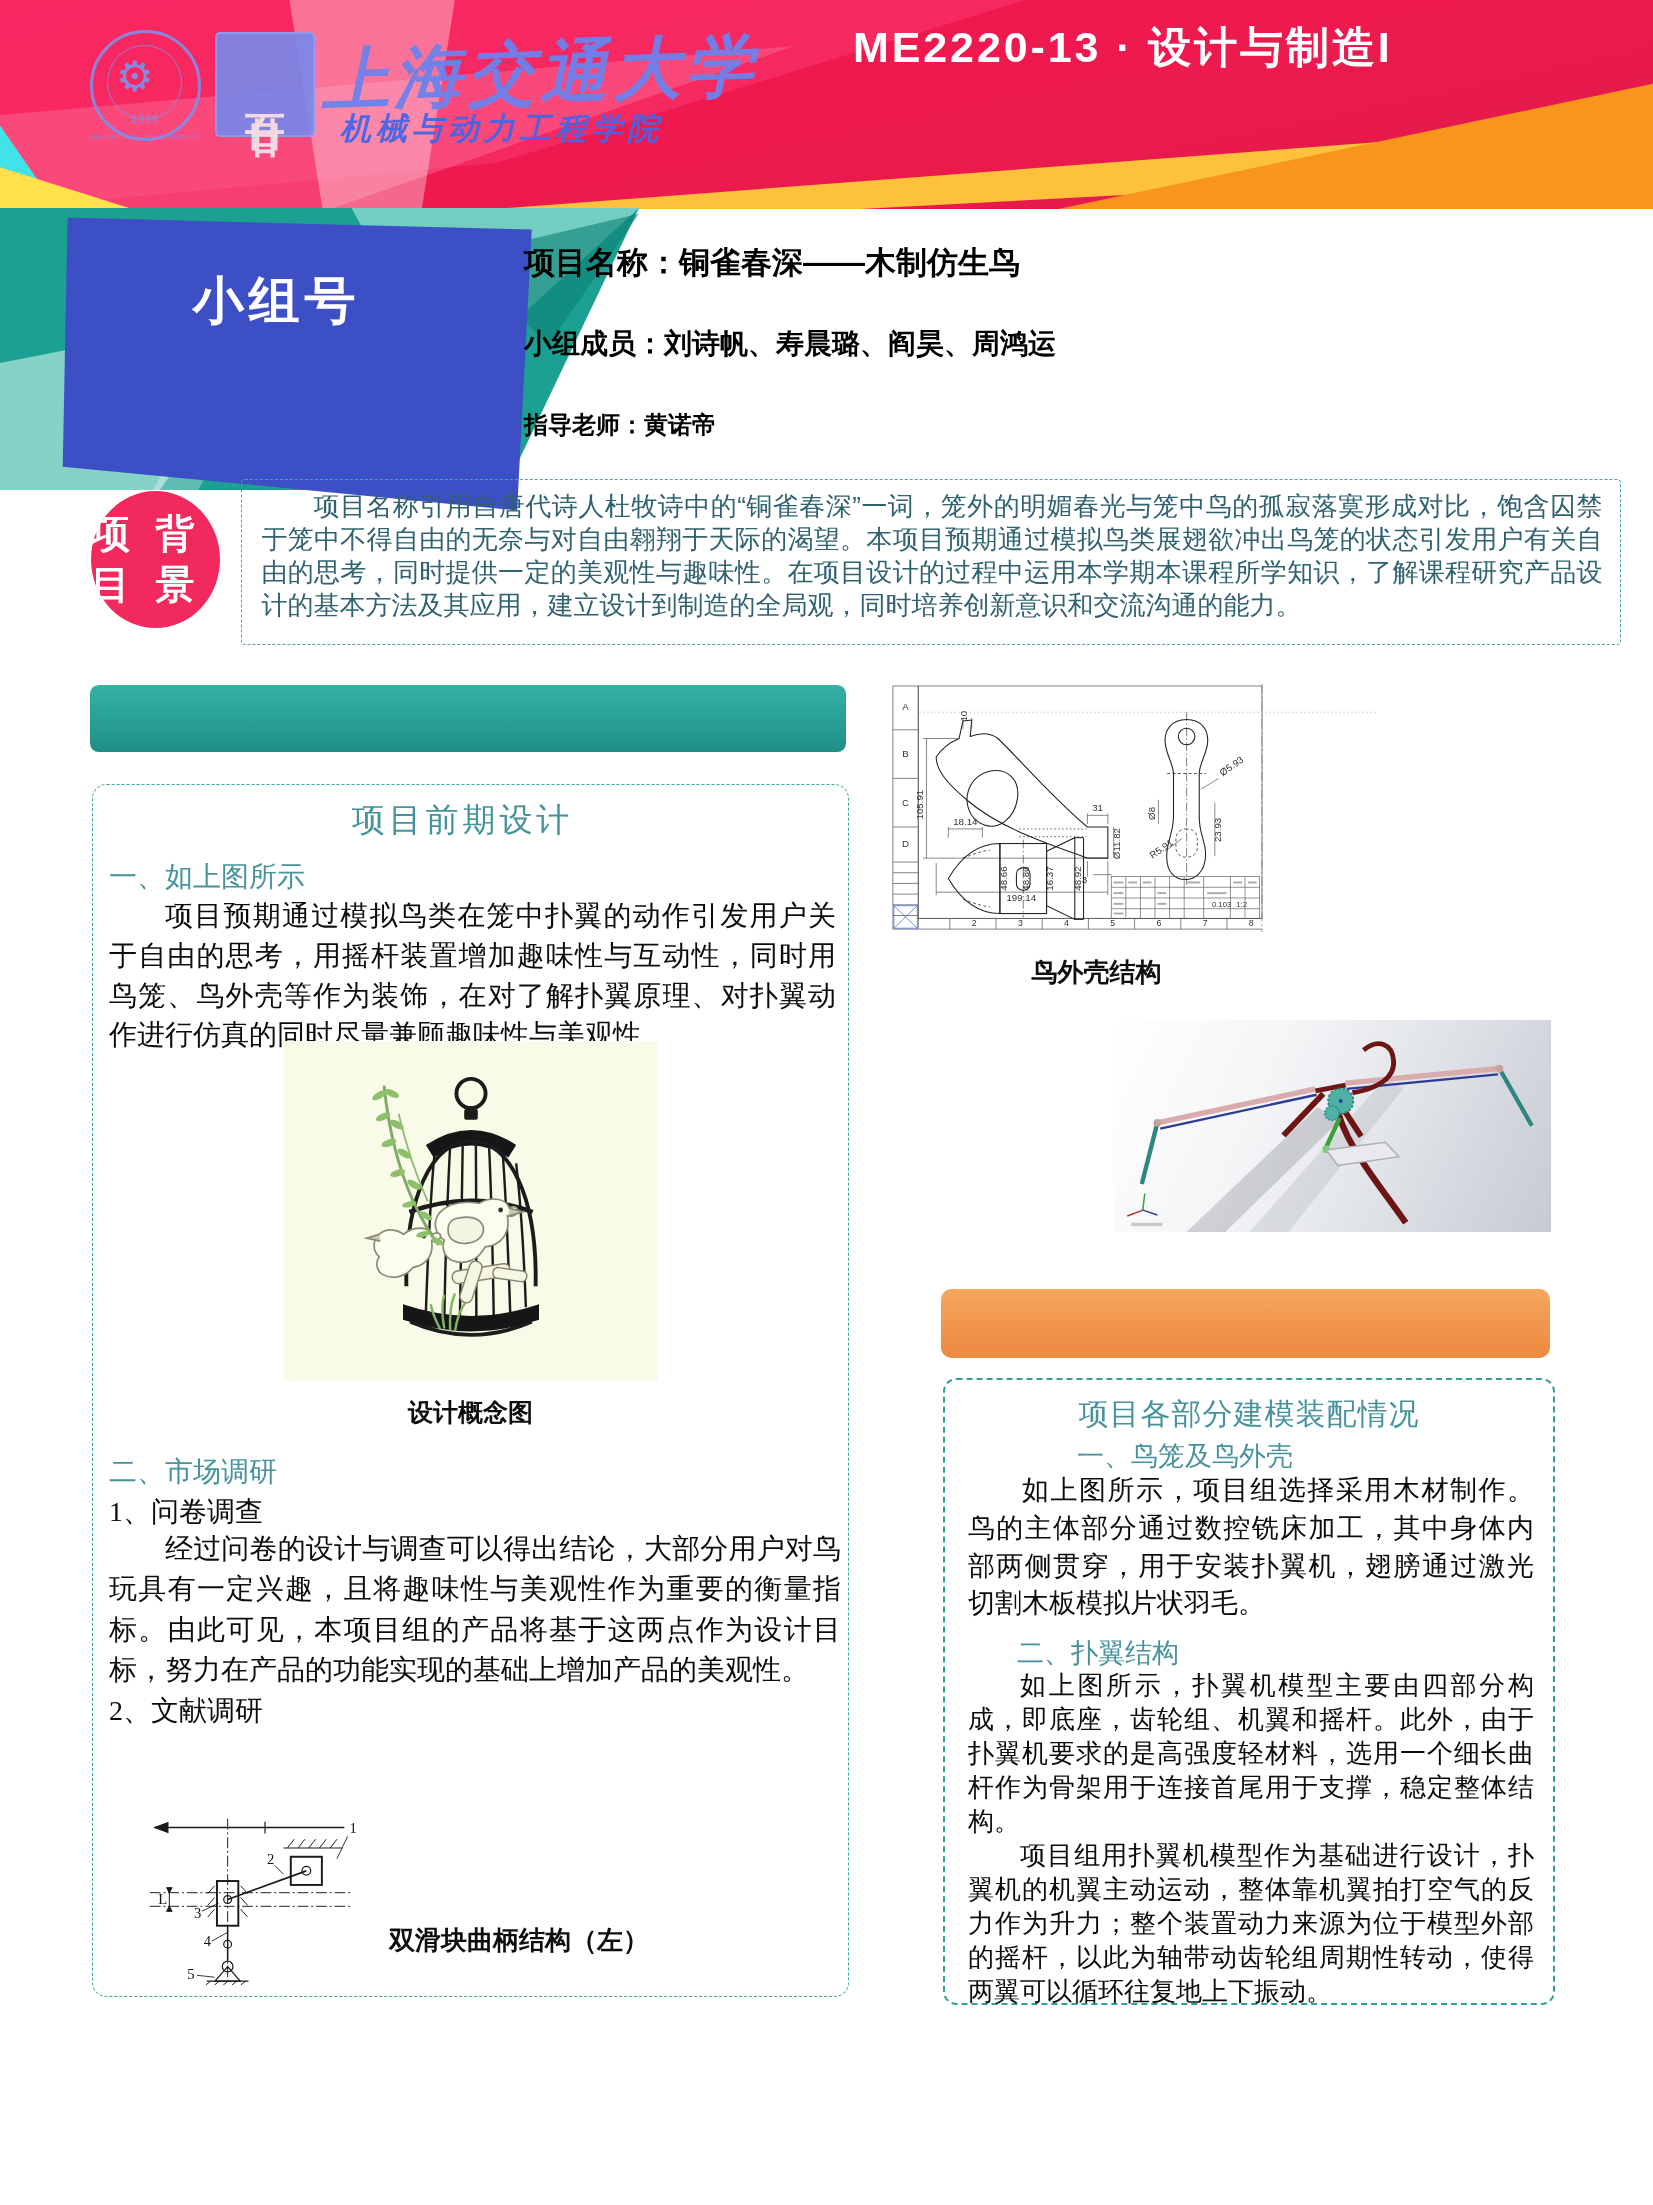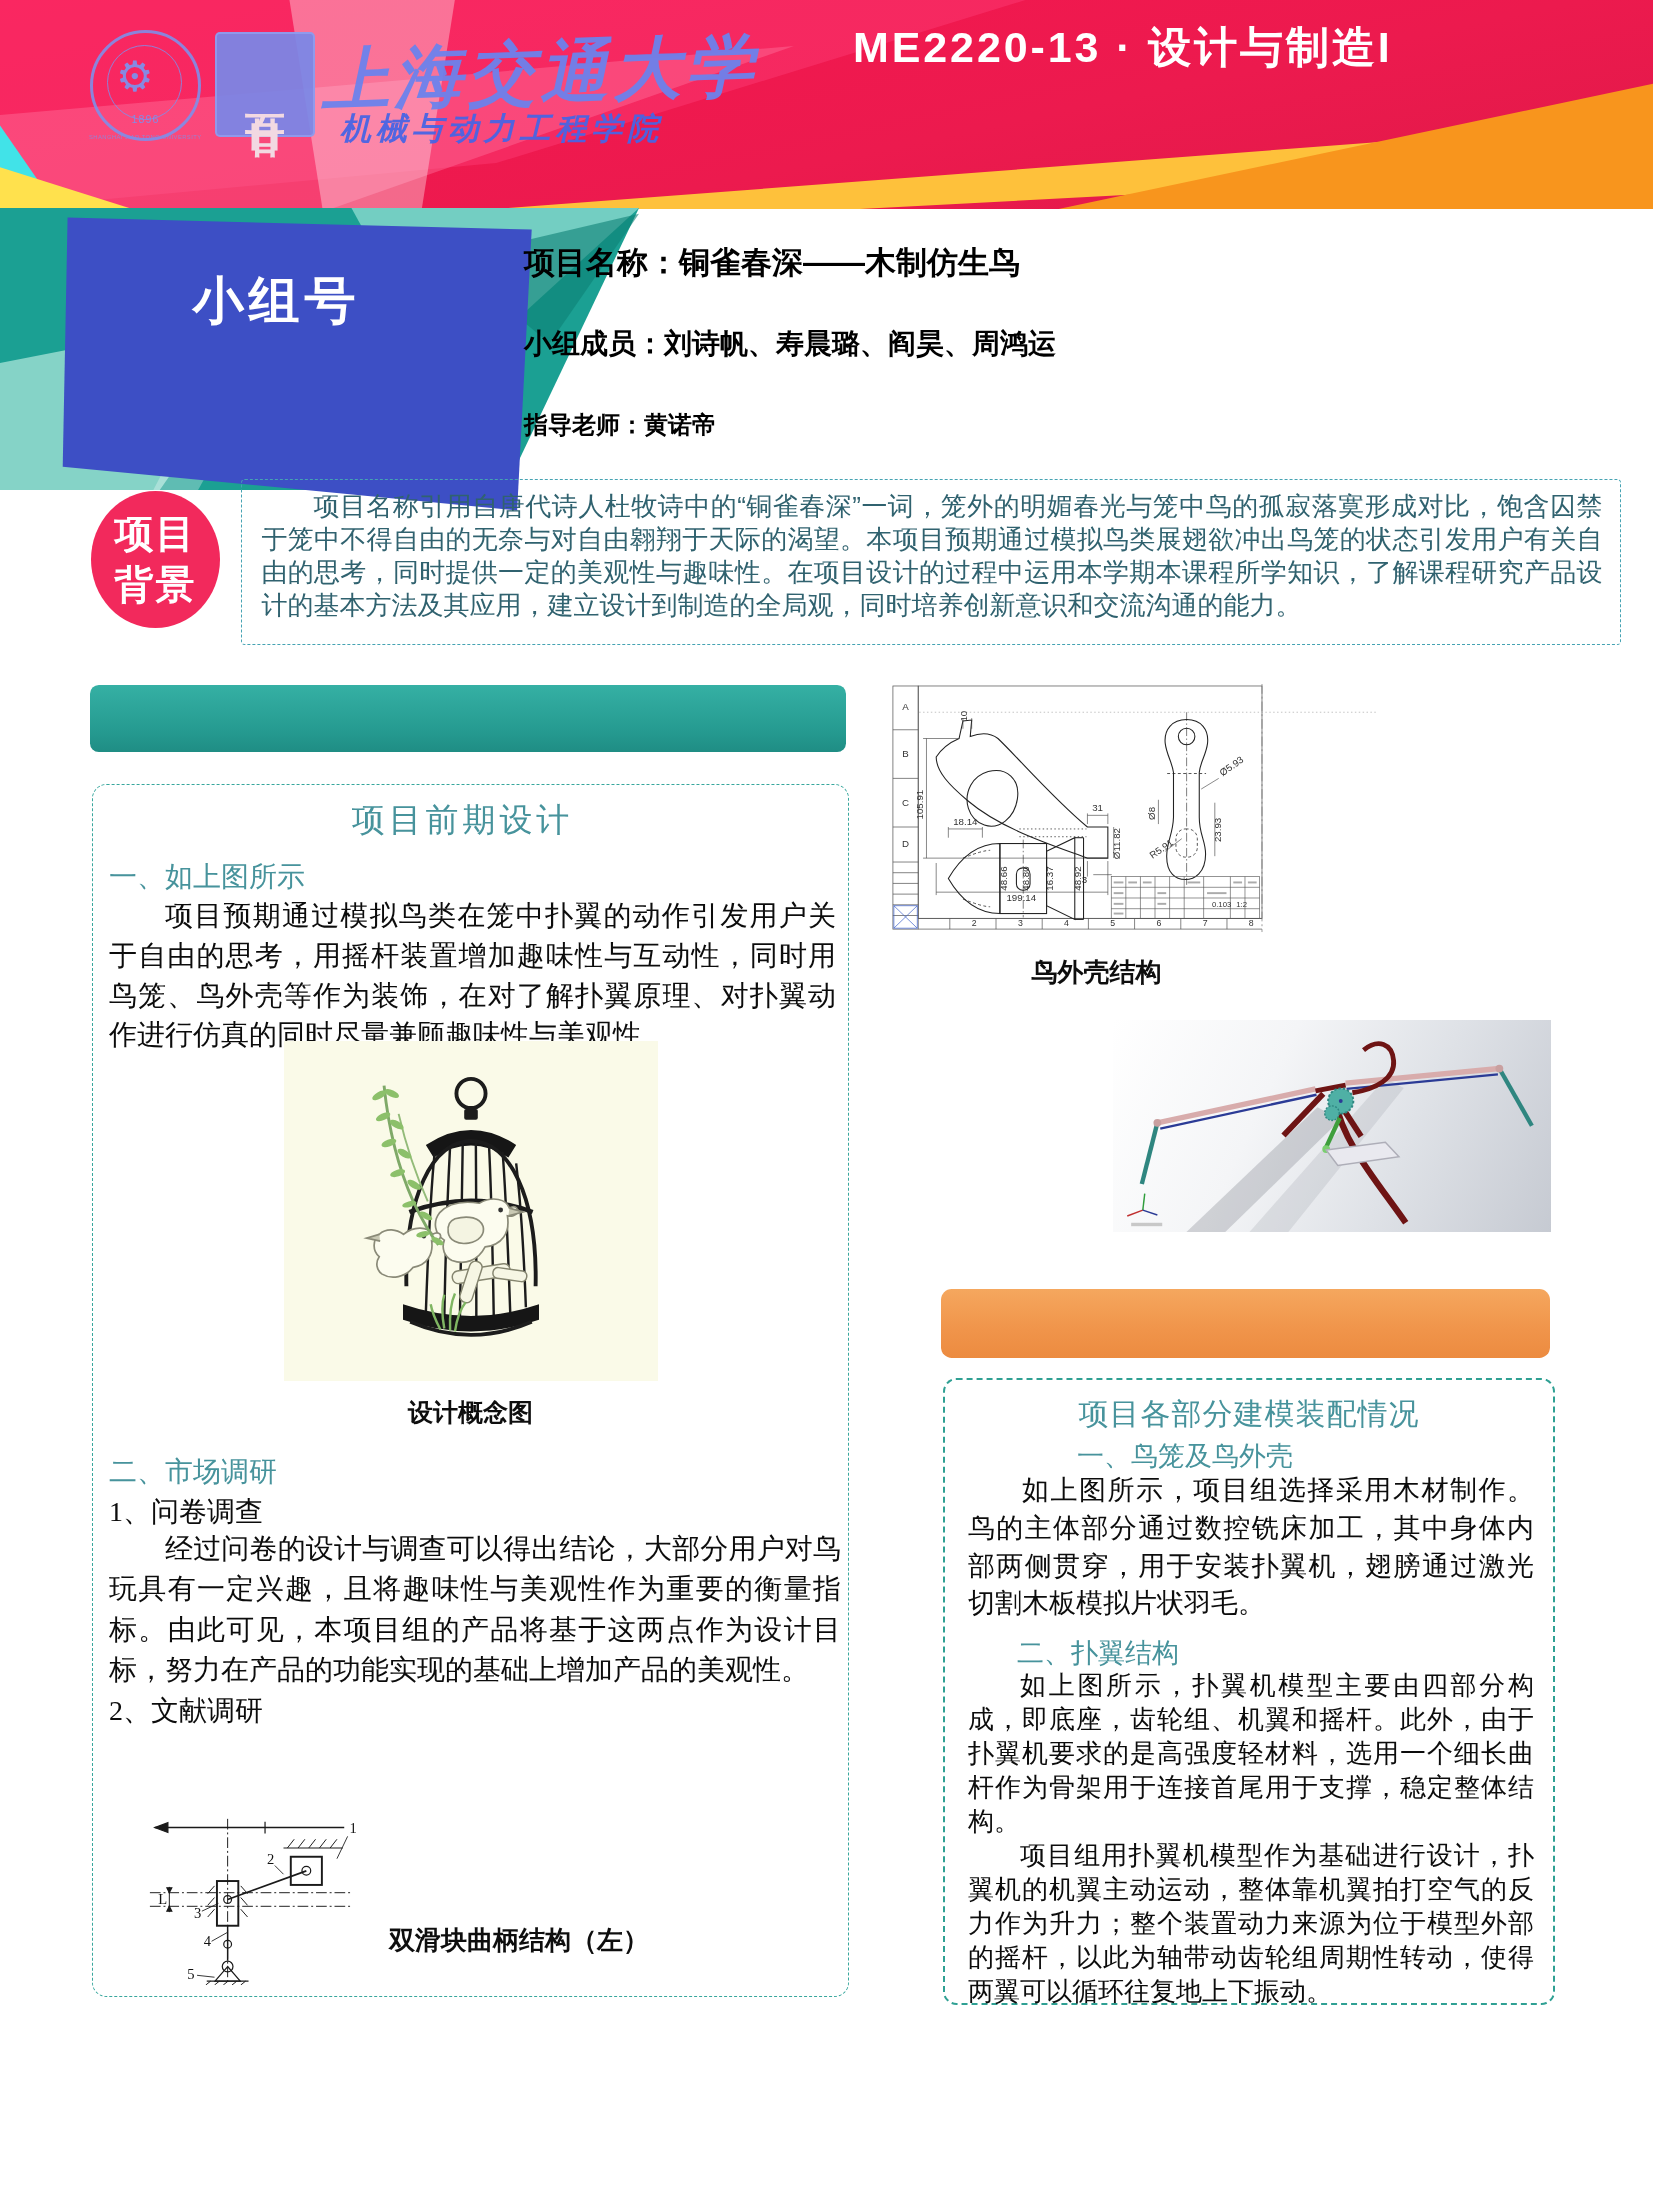--- a/index.html
+++ b/index.html
@@ -19,21 +19,21 @@
   .uni-name{position:absolute;left:321px;top:28px;width:438px;font-family:"Liberation Serif",serif;font-style:italic;font-weight:bold;font-size:68px;color:rgba(108,130,236,.95);letter-spacing:4.9px;transform:rotate(-2deg);white-space:nowrap;}
   .uni-school{position:absolute;left:340px;top:108px;font-family:"Liberation Serif",serif;font-style:italic;font-weight:bold;font-size:31px;color:rgba(72,100,228,.95);letter-spacing:4.9px;white-space:nowrap;}
   
   #mosaic{position:absolute;left:0;top:208px;width:639px;height:282px;overflow:hidden;}
   
   #groupbox{position:absolute;left:53px;top:213px;width:486px;height:302px;background:#3D4FC5;clip-path:polygon(3% 1.5%,98.5% 5.5%,95.5% 98.5%,2% 84%);}
   #groupbox .g1{position:absolute;left:0;width:92%;text-align:center;top:54px;color:#fff;font-size:51px;font-weight:bold;letter-spacing:4.9px;}
   #groupbox .g2{position:absolute;left:0;width:92%;text-align:center;top:152px;color:#fff;font-size:59px;font-weight:bold;letter-spacing:1.9px;}
   .proj-line{position:absolute;left:524px;color:#000;font-weight:bold;white-space:nowrap;}
   
-  #bg-badge{position:absolute;left:91px;top:491px;width:129px;height:137px;border-radius:50%;background:#F2295C;color:#fff;display:flex;flex-direction:column;align-items:center;justify-content:center;font-size:39px;font-weight:bold;line-height:1.3;letter-spacing:1.9px;}
+  #bg-badge{position:absolute;left:91px;top:491px;width:129px;height:137px;border-radius:50%;background:#F2295C;color:#fff;display:flex;flex-direction:row;align-items:center;justify-content:center;font-size:39px;font-weight:bold;line-height:1.3;letter-spacing:1.9px;}
   #bg-box{position:absolute;left:241px;top:479px;width:1380px;height:166px;border:1.9px dashed #45A3B3;border-radius:3.9px;box-sizing:border-box;}
   #bg-box p{margin:0;padding:9.7px 17.5px 0 19.4px;font-family:Liberation Sans, sans-serif;font-size:26px;line-height:1.28;color:#30626F;text-align:justify;text-indent:2em;}
   
   #teal-bar{position:absolute;left:90px;top:685px;width:756px;height:67px;border-radius:8.8px;background:linear-gradient(180deg,#35B0A4 0%,#259A90 70%,#1F8D84 100%);}
   #left-box{position:absolute;left:92px;top:784px;width:757px;height:1213px;border:1.5px dashed #38A79D;border-radius:14.6px;box-sizing:border-box;overflow:hidden;}
   .serif{font-family:"Liberation Serif",serif;}
   .teal-head{color:#47939C;}
   .lp-title{position:absolute;left:84px;top:798px;width:757px;text-align:center;font-size:33px;letter-spacing:3.9px;}
   .h-l1{position:absolute;left:109px;top:858px;font-size:28px;}
   .p-body{font-family:"Liberation Serif",serif;color:#0c0c0c;text-align:justify;}

